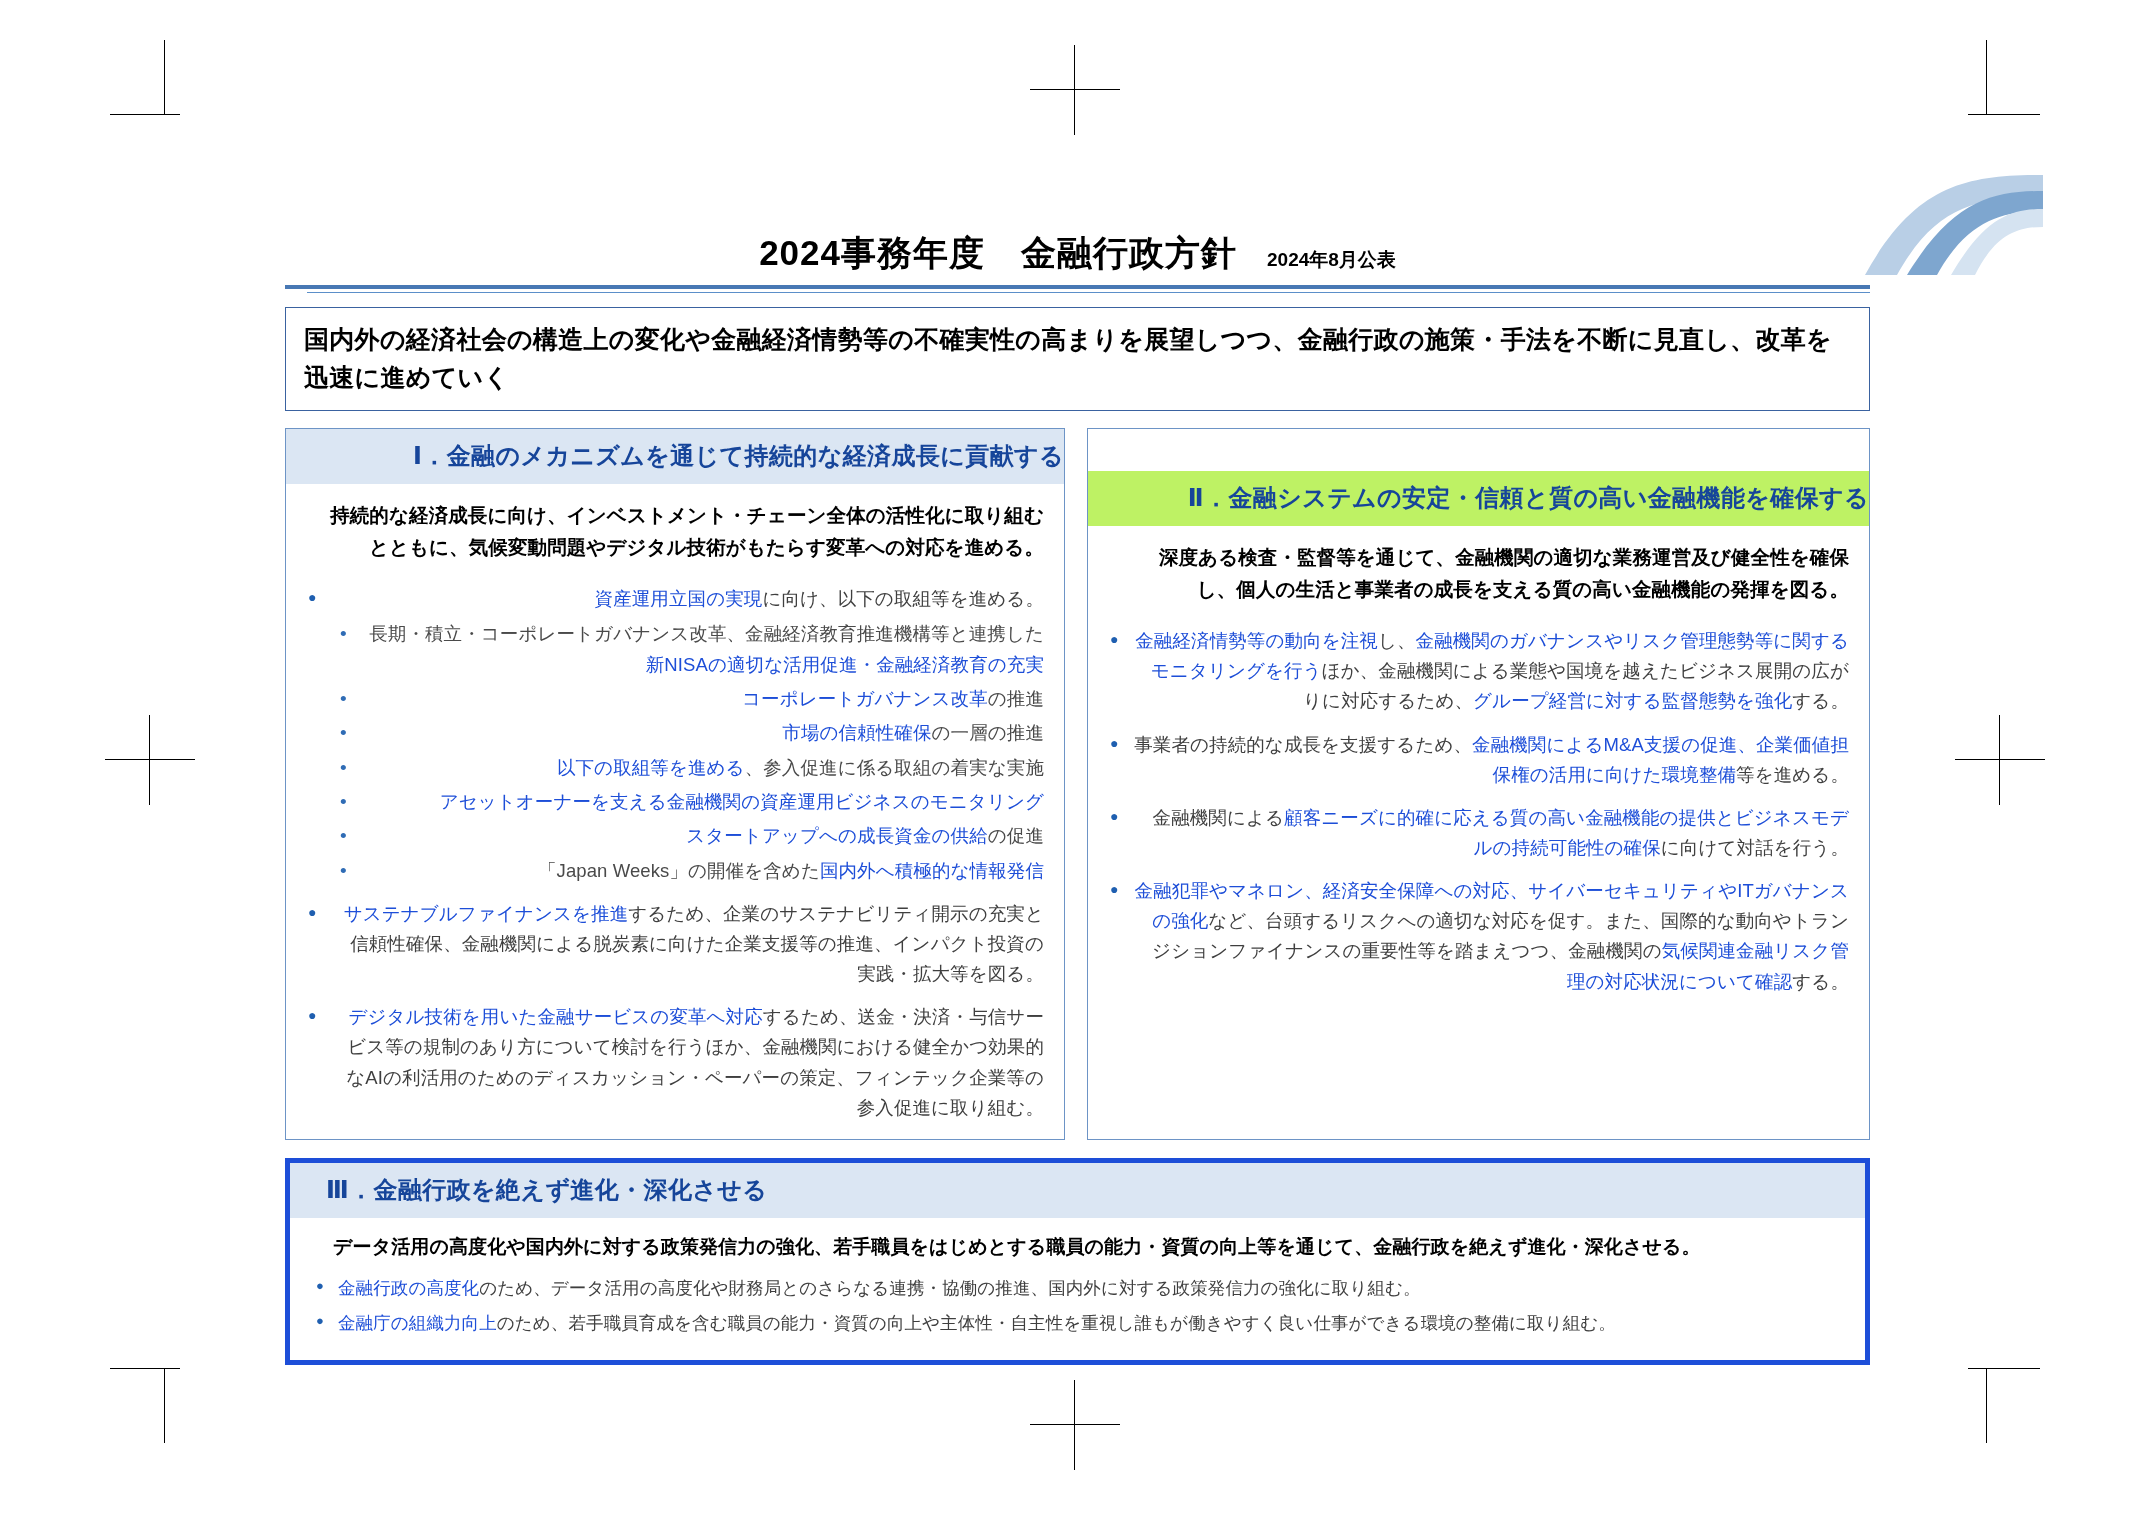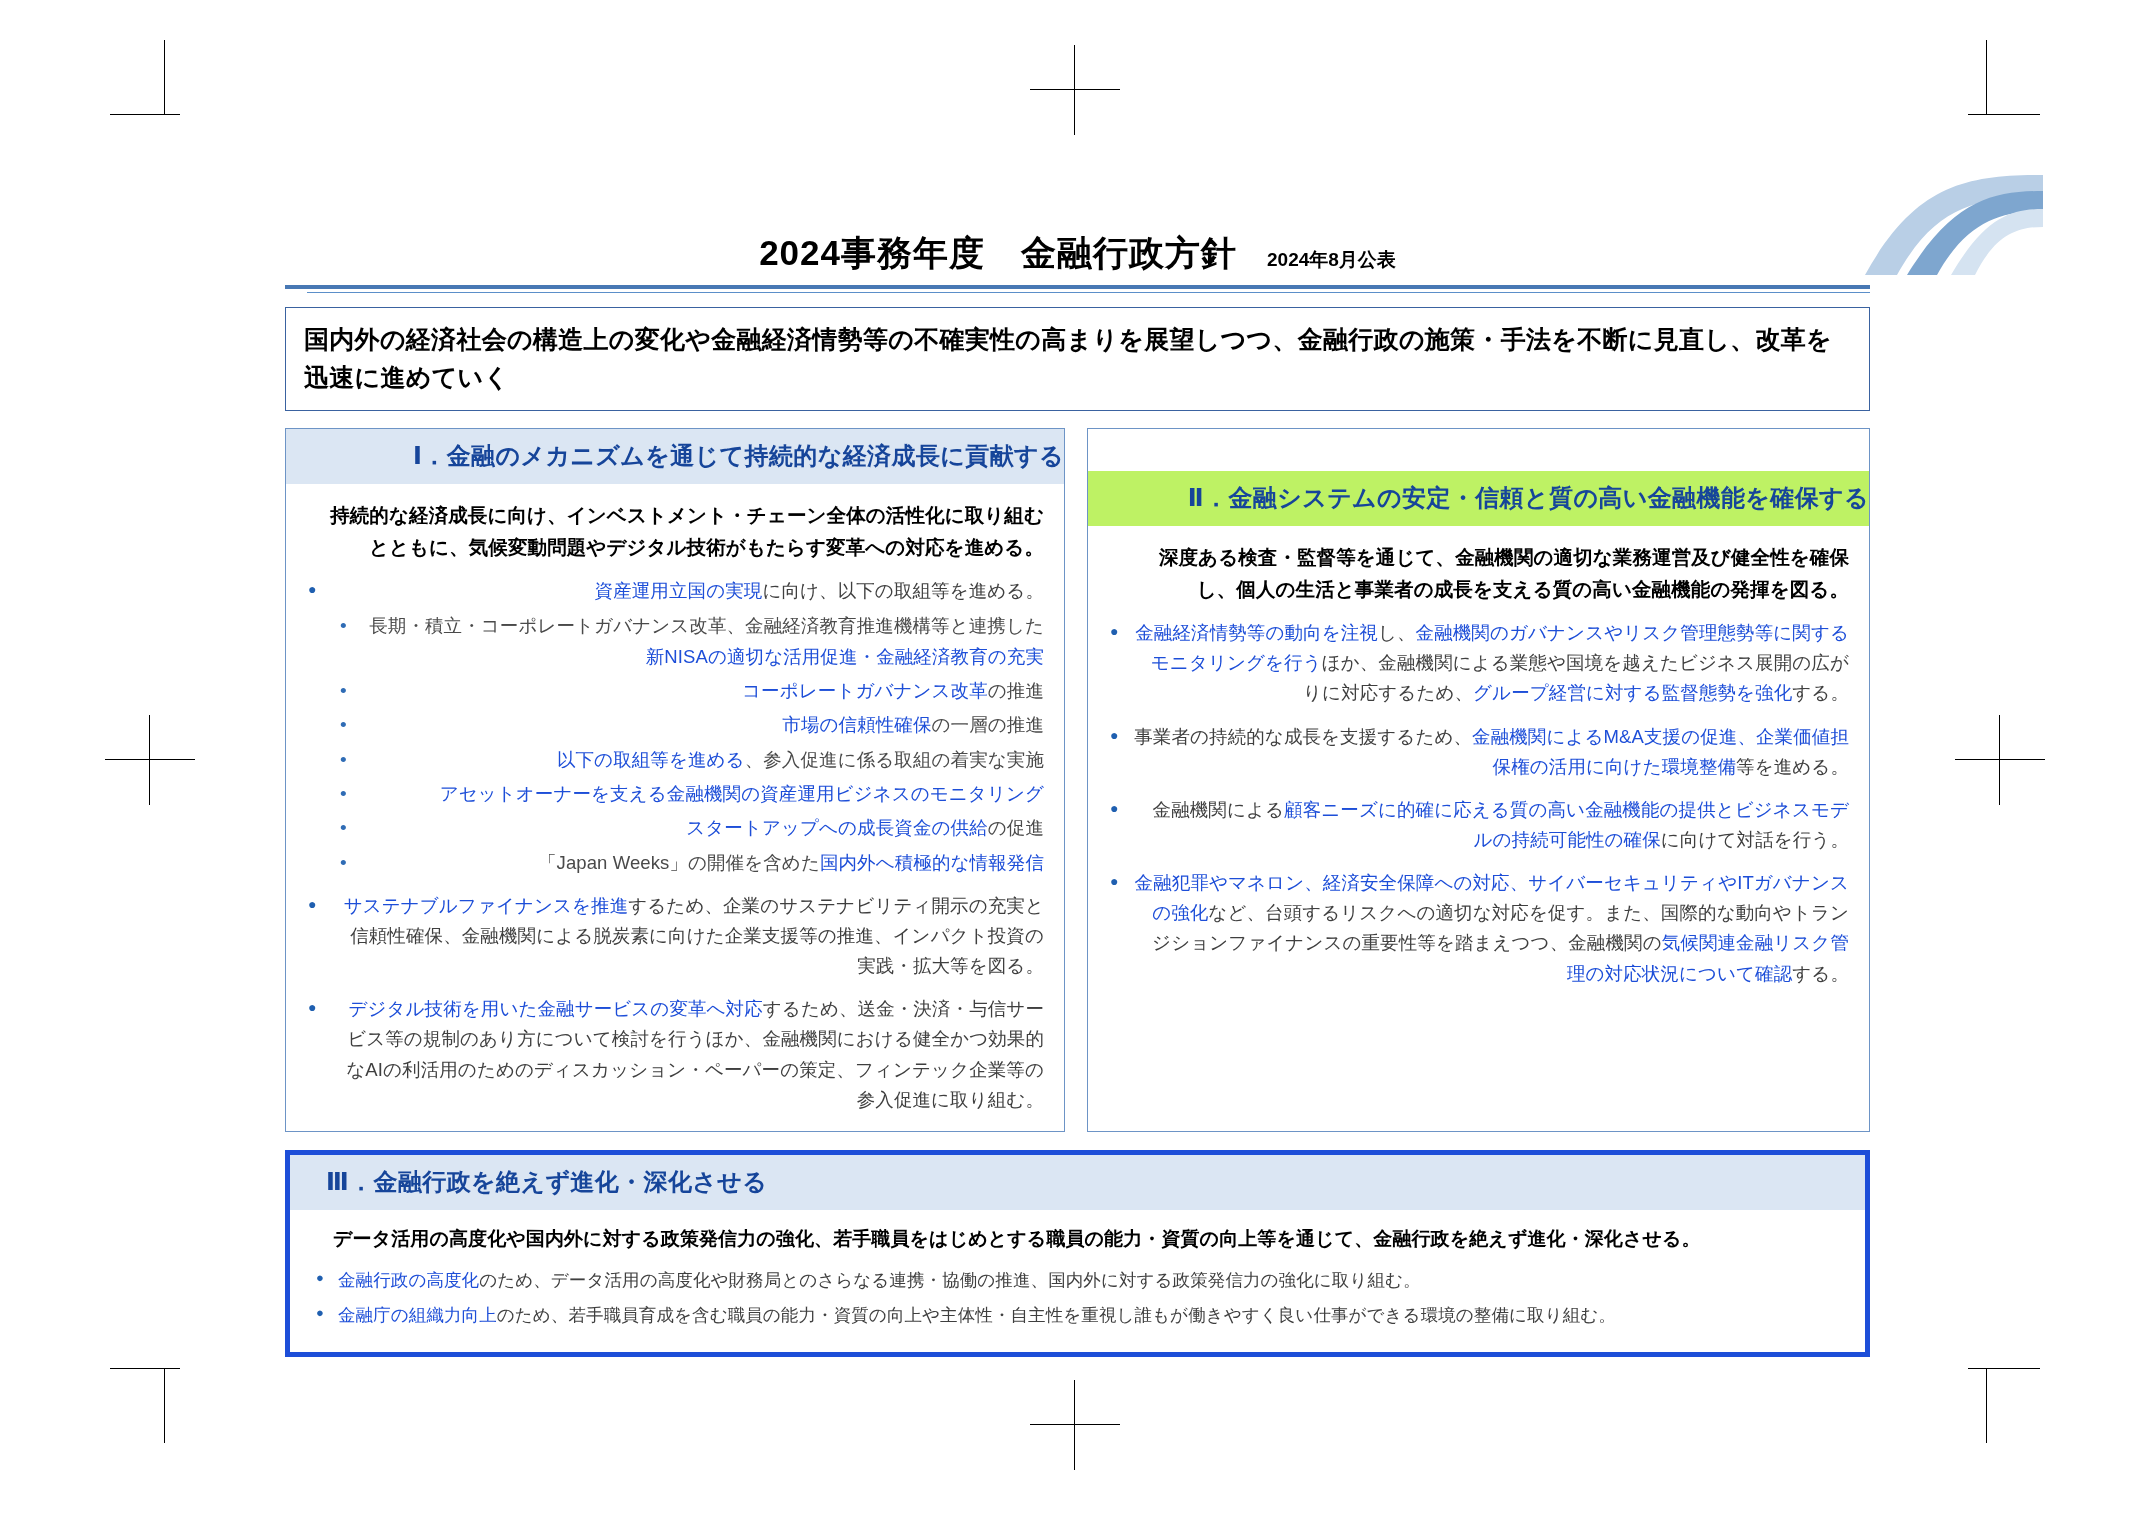--- a/index.html
+++ b/index.html
@@ -78,21 +78,21 @@
     font-size:24px;font-weight:bold;color:#16459a;
     letter-spacing:0.4px;
   }
   .sec-head.light{background:#dbe6f3;}
   .sec-head.mid{background:#bef264;margin-top:42px;}
 
   .sec-body{padding:16px 20px 16px 22px;}
 
   .lead{
     font-size:19.5px;font-weight:bold;line-height:1.62;
-    text-indent:19px;margin-bottom:13px;letter-spacing:0.1px;
+    text-indent:19px;margin-bottom:21px;letter-spacing:0.1px;
   }
 
   ul.bullets{list-style:none;margin:0;padding:0;}
   ul.bullets > li{
     position:relative;padding-left:24px;margin-bottom:13px;
     font-size:18.5px;line-height:1.63;color:#3f3f3f;letter-spacing:0.1px;
   }
   ul.bullets > li:before{
     content:"●";position:absolute;left:0;top:0;color:#1f5fb0;font-size:14px;line-height:1.95;
   }

